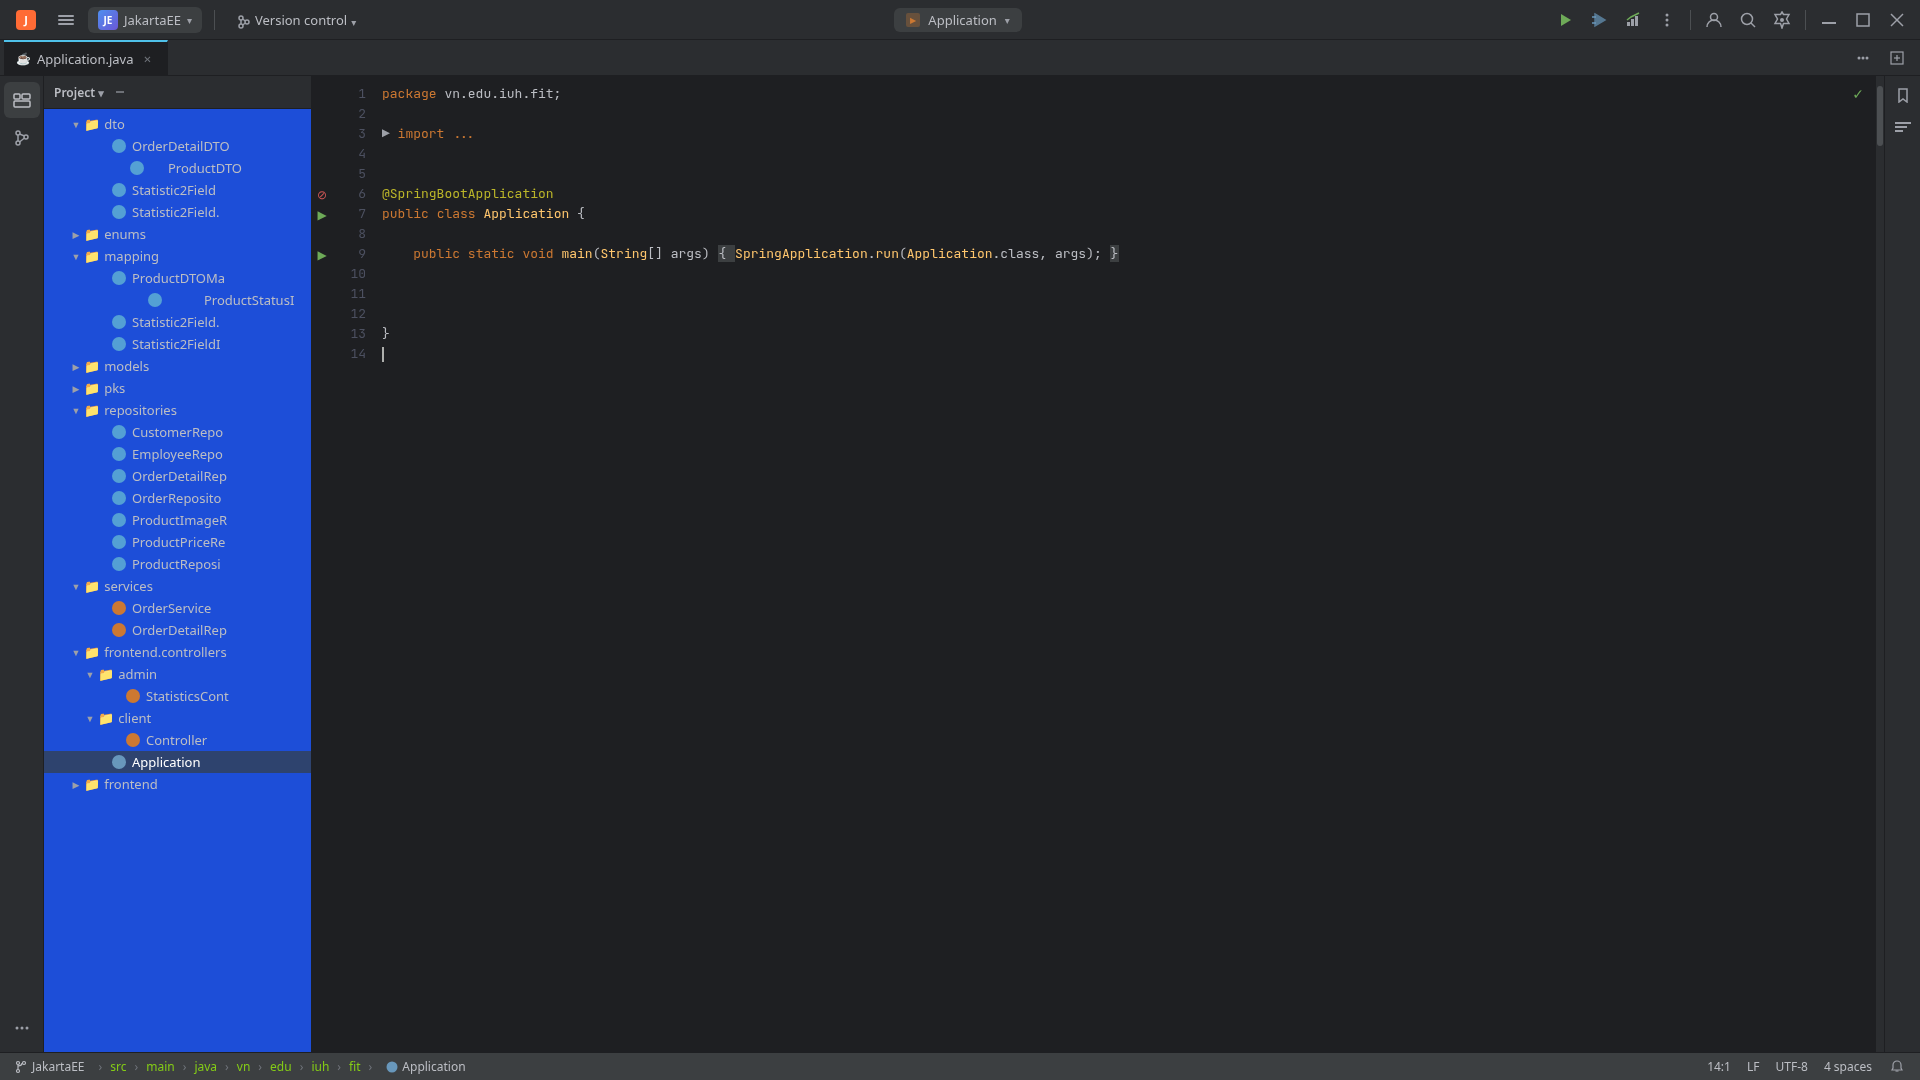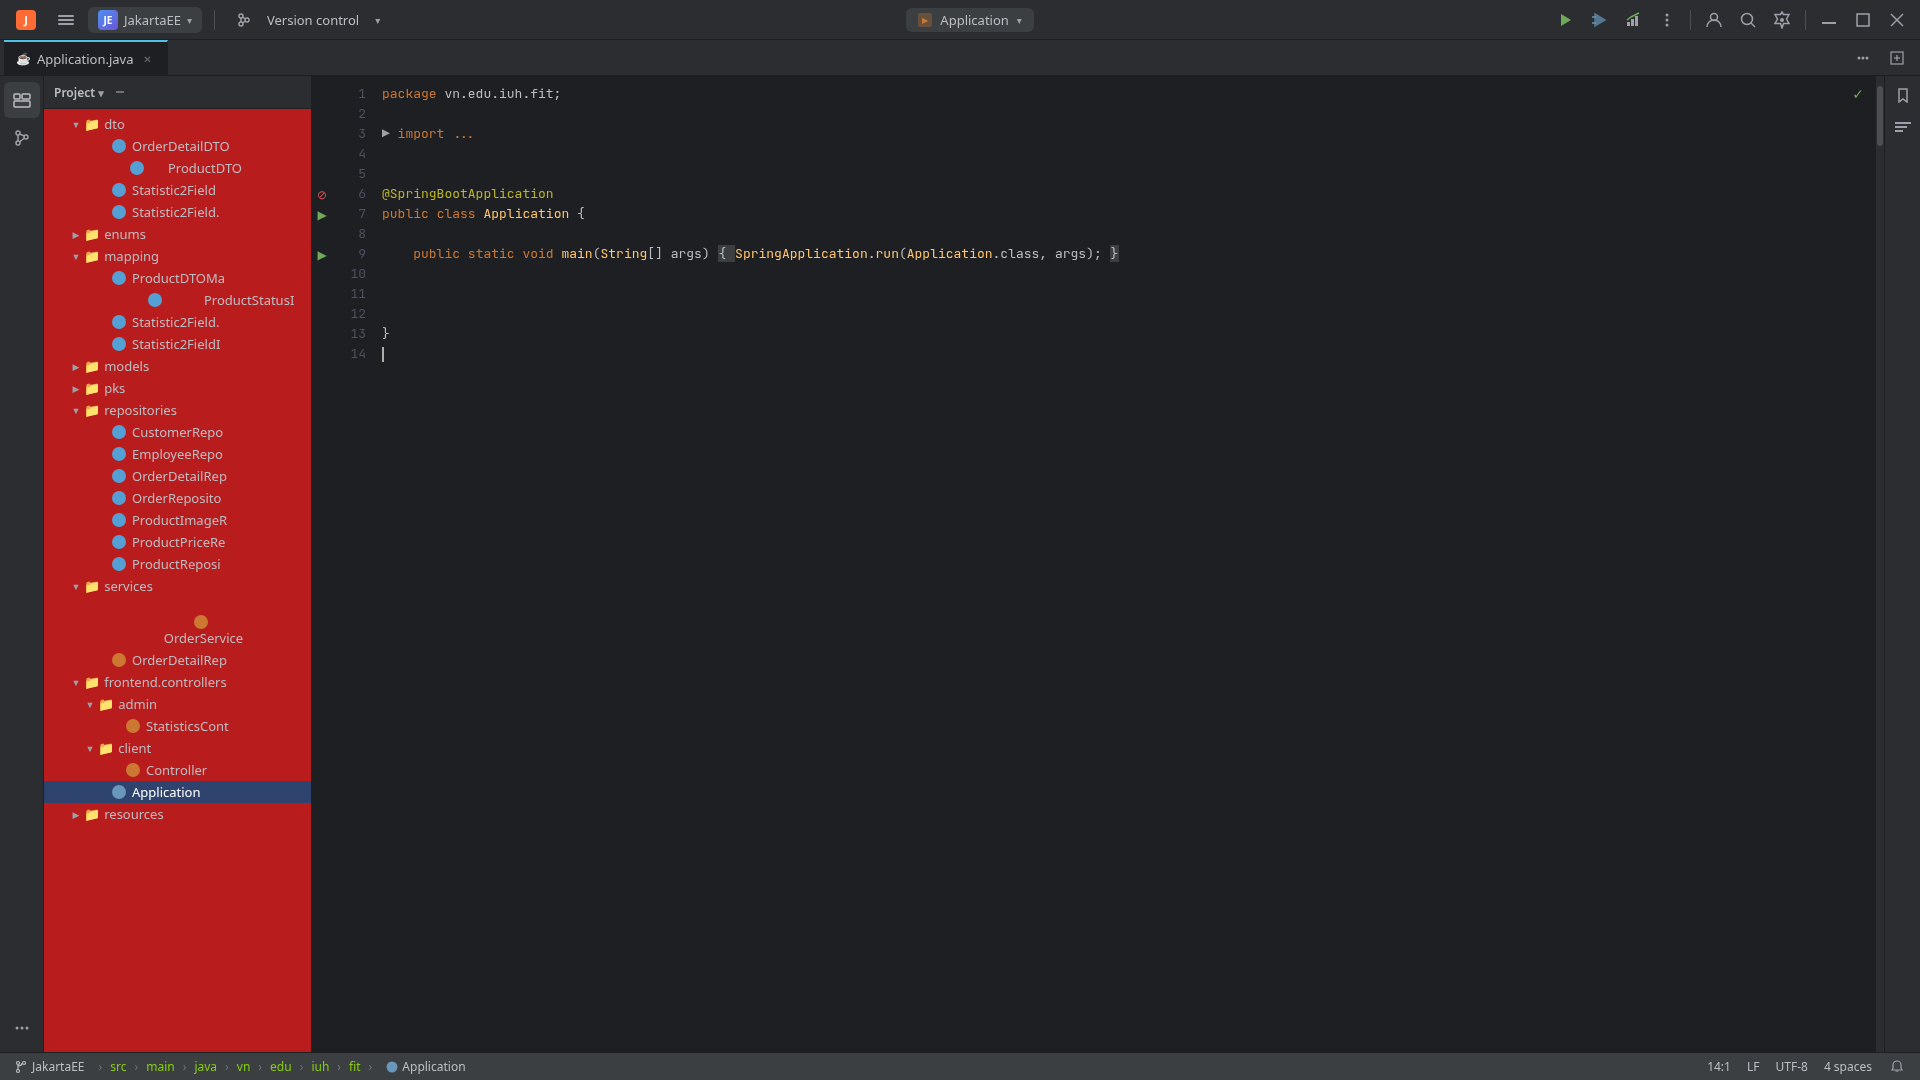--- a/index.html
+++ b/index.html
@@ -45,21 +45,21 @@
     }
     .project-badge .je-icon {
       width: 20px; height: 20px;
       background: linear-gradient(135deg, #4f8fef, #6b57d6);
       border-radius: 4px;
       display: flex; align-items: center; justify-content: center;
       font-size: 10px; font-weight: bold; color: white;
     }
     .separator { width: 1px; height: 20px; background: #4c4f52; margin: 0 4px; }
     .vc-btn {
-      display: flex; align-items: center; gap: 16px;
+      display: flex; align-items: flex-end; gap: 4px;
       padding: 3px 10px; cursor: pointer; color: #bcbec4;
       border-radius: 4px;
     }
 
     .top-bar-center { flex: 1; display: flex; justify-content: center; align-items: center; }
     .run-config {
       display: flex; align-items: center; gap: 4px;
       background: #3c3f41; border-radius: 6px;
       padding: 3px 12px; cursor: pointer;
     }
@@ -132,21 +132,21 @@
       width: 36px; height: 36px;
       display: flex; align-items: center; justify-content: center;
       border-radius: 6px; cursor: pointer; color: #9da0a8;
       font-size: 16px;
     }
     .side-icon:hover, .side-icon.active { background: #3c3f41; color: #bcbec4; }
 
     
     .file-tree {
       width: 268px;
-      background: #b91c1c;
+      background: #1d4ed8;
       border-right: 1px solid #1e1f22;
       display: flex;
       flex-direction: column;
       flex-shrink: 0;
       overflow: hidden;
     }
     .panel-header {
       display: flex; align-items: center;
       padding: 6px 10px;
       font-size: 12px; font-weight: 600;
@@ -593,21 +593,21 @@
         <span class="arrow none"></span>
         <span class="file-icon-interface"></span>
         <span class="item-name">ProductReposi</span>
       </div>
 
       <div class="tree-item" style="padding-left:24px;">
         <span class="arrow open"></span>
         <span class="folder-icon folder-color">📁</span>
         <span class="item-name">services</span>
       </div>
-      <div class="tree-item" style="padding-left:52px;flex-direction:column;">
+      <div class="tree-item" style="padding-left:52px;">
         <span class="arrow none"></span>
         <span class="file-icon-java"></span>
         <span class="item-name">OrderService</span>
       </div>
       <div class="tree-item" style="padding-left:52px;">
         <span class="arrow none"></span>
         <span class="file-icon-java"></span>
         <span class="item-name">OrderDetailRep</span>
       </div>
 
@@ -641,21 +641,21 @@
 
       <div class="tree-item selected" style="padding-left:52px;">
         <span class="arrow none"></span>
         <span class="file-icon-app"></span>
         <span class="item-name">Application</span>
       </div>
 
       <div class="tree-item" style="padding-left:24px;">
         <span class="arrow closed"></span>
         <span class="folder-icon folder-color">📁</span>
-        <span class="item-name">resources</span>
+        <span class="item-name">frontend</span>
       </div>
 
     </div>
   </div>
 
   <div class="editor-area">
     <div class="editor-scroll">
 
       <div class="gutter-icons">
         <div class="gutter-icon"></div>

